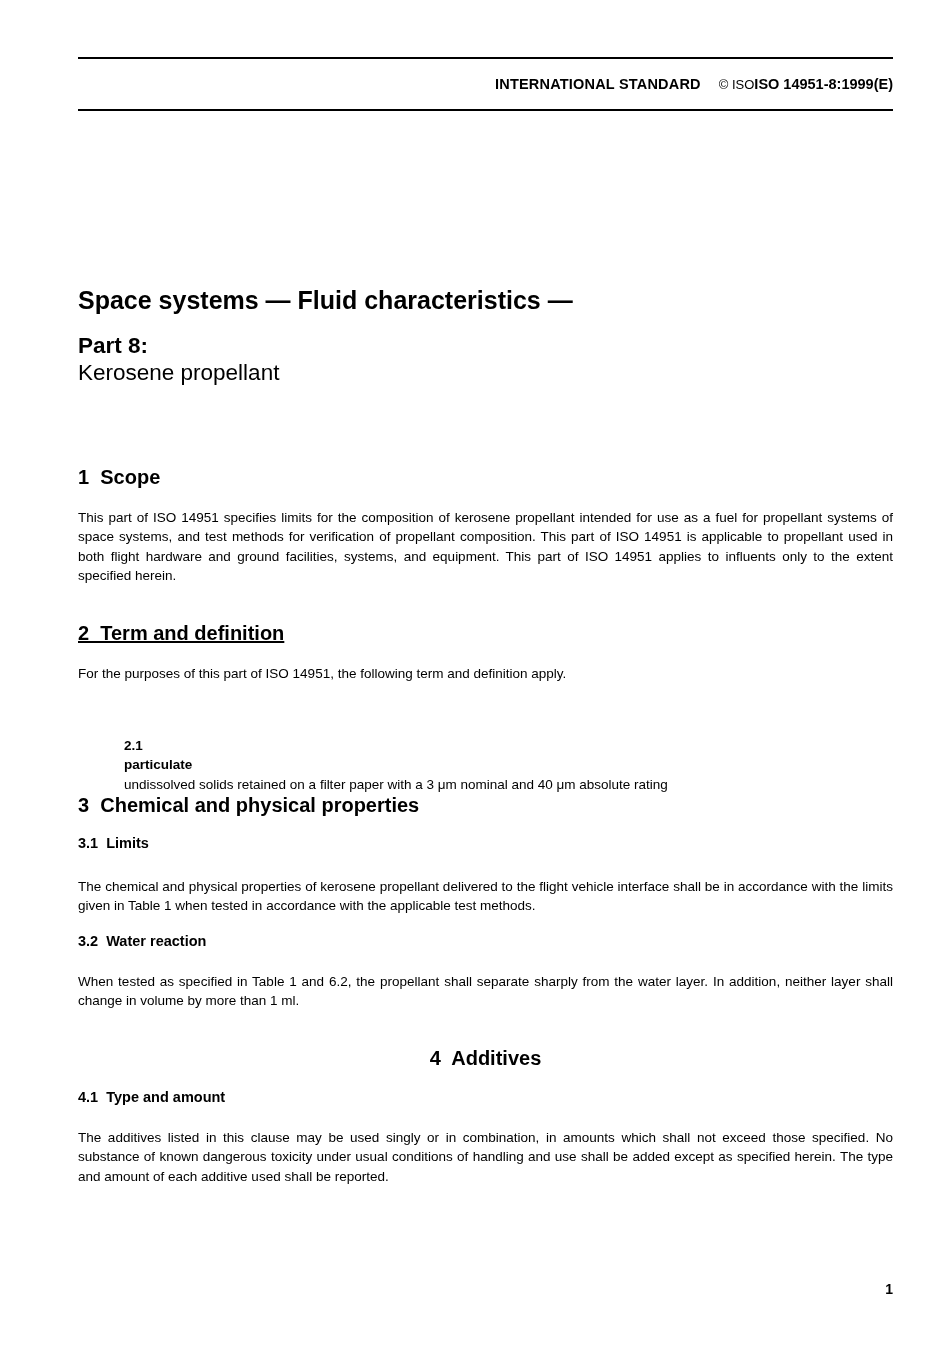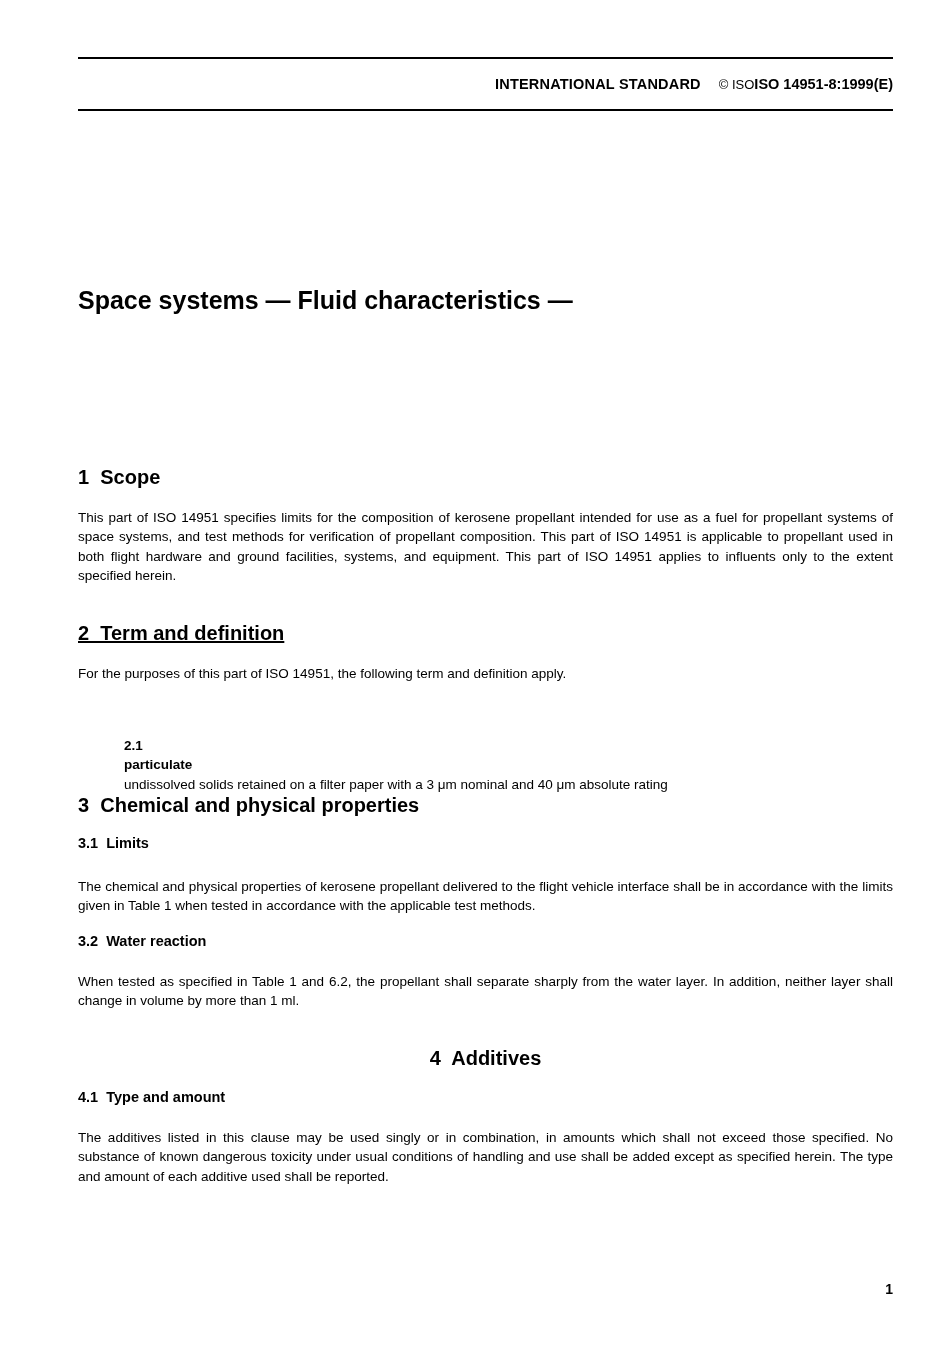--- a/index.html
+++ b/index.html
@@ -120,20 +120,24 @@
 
   <div class="abs doc-header">
     <div class="left-group">
       <span class="doc-type">INTERNATIONAL STANDARD</span>
       <span class="iso-copy">© ISO</span>
     </div>
     <span class="doc-ref">ISO 14951-8:1999(E)</span>
   </div>
 
   <h1 class="abs main-title">Space systems — Fluid characteristics —</h1>
+  <div class="abs part-block">
+    <div class="part-label">Part 8:</div>
+    <div class="part-subtitle">Kerosene propellant</div>
+  </div>
 
   <h2 class="abs h-sec pos-scope-h">1  Scope</h2>
   <p class="abs para pos-scope-p">This part of ISO 14951 specifies limits for the composition of kerosene propellant intended for use as a fuel for propellant systems of space systems, and test methods for verification of propellant composition. This part of ISO 14951 is applicable to propellant used in both flight hardware and ground facilities, systems, and equipment. This part of ISO 14951 applies to influents only to the extent specified herein.</p>
 
   <h2 class="abs h-sec pos-terms-h">2  Term and definition</h2>
   <p class="abs para pos-terms-p">For the purposes of this part of ISO 14951, the following term and definition apply.</p>
   <div class="abs pos-term-blk">
     <div class="term-line term-bold">2.1</div>
     <div class="term-line term-bold">particulate</div>
     <div class="term-line">undissolved solids retained on a filter paper with a 3 μm nominal and 40 μm absolute rating</div>

